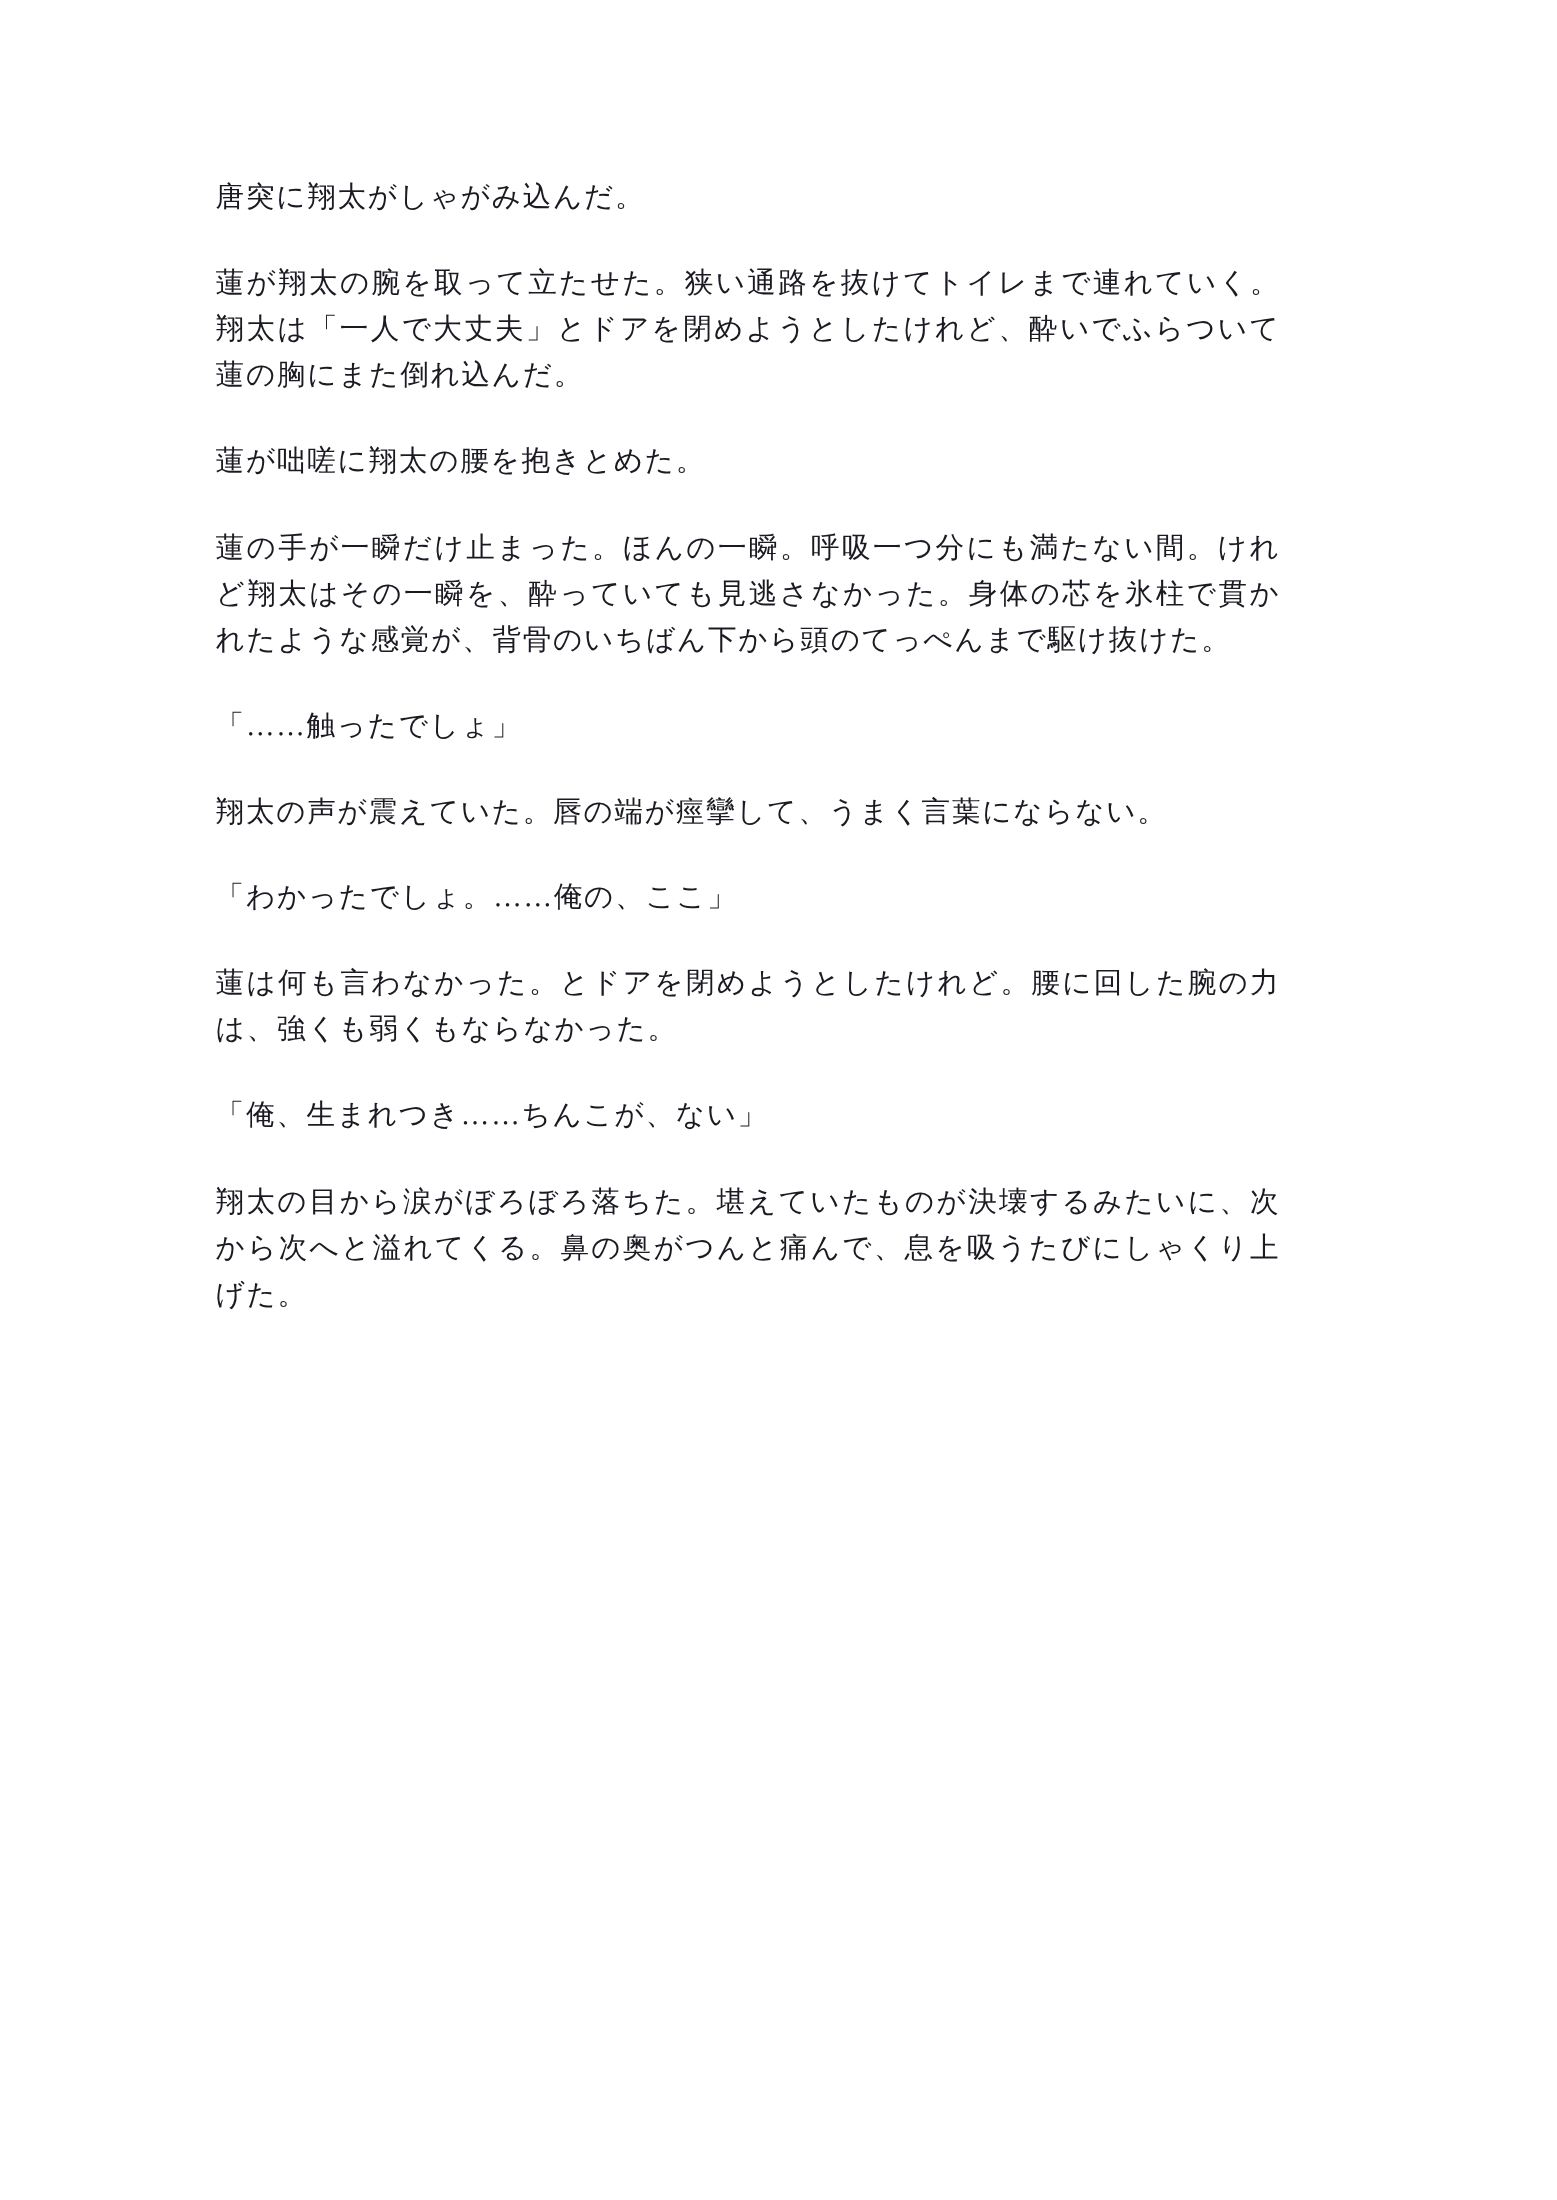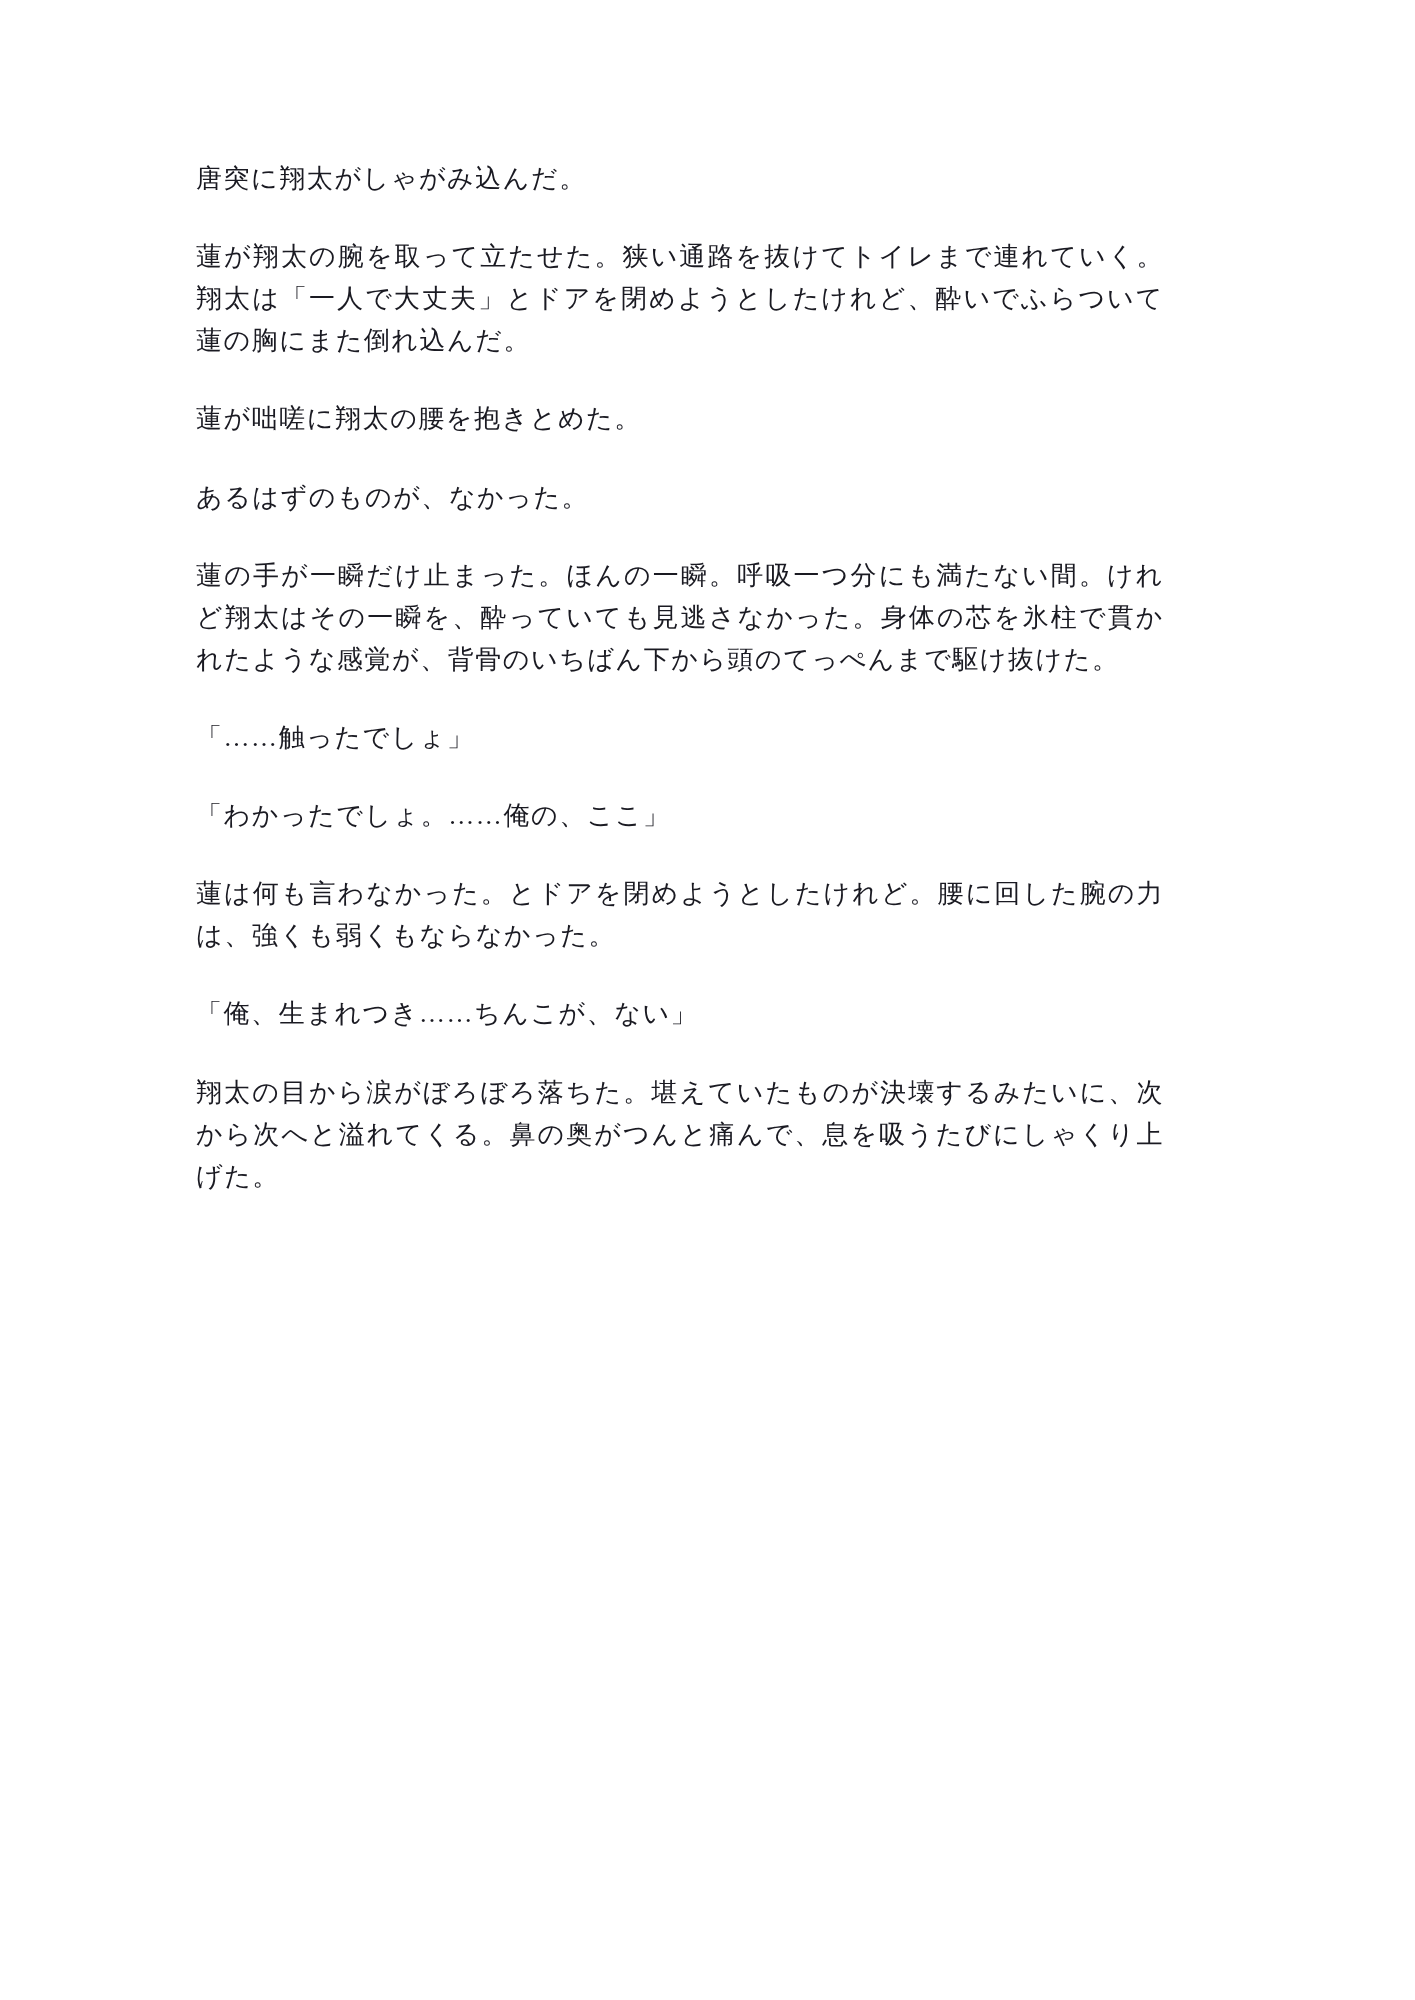--- a/index.html
+++ b/index.html
@@ -38,21 +38,21 @@
   }
 </style>
 </head>
 <body>
 
 <div class="page">
   <div class="text-column">
     <p class="para">唐突に翔太がしゃがみ込んだ。</p>
     <p class="para">蓮が翔太の腕を取って立たせた。狭い通路を抜けてトイレまで連れていく。翔太は「一人で大丈夫」とドアを閉めようとしたけれど、酔いでふらついて蓮の胸にまた倒れ込んだ。</p>
     <p class="para">蓮が咄嗟に翔太の腰を抱きとめた。</p>
-    <p class="para">あるはずのものが、なかった。</p>
     <p class="para">蓮の手が一瞬だけ止まった。ほんの一瞬。呼吸一つ分にも満たない間。けれど翔太はその一瞬を、酔っていても見逃さなかった。身体の芯を氷柱で貫かれたような感覚が、背骨のいちばん下から頭のてっぺんまで駆け抜けた。</p>
     <p class="para">「……触ったでしょ」</p>
+    <p class="para">翔太の声が震えていた。唇の端が痙攣して、うまく言葉にならない。</p>
     <p class="para">「わかったでしょ。……俺の、ここ」</p>
     <p class="para">蓮は何も言わなかった。とドアを閉めようとしたけれど。腰に回した腕の力は、強くも弱くもならなかった。</p>
     <p class="para">「俺、生まれつき……ちんこが、ない」</p>
     <p class="para">翔太の目から涙がぼろぼろ落ちた。堪えていたものが決壊するみたいに、次から次へと溢れてくる。鼻の奥がつんと痛んで、息を吸うたびにしゃくり上げた。</p>
   </div>
 </div>
 
 </body></html>

